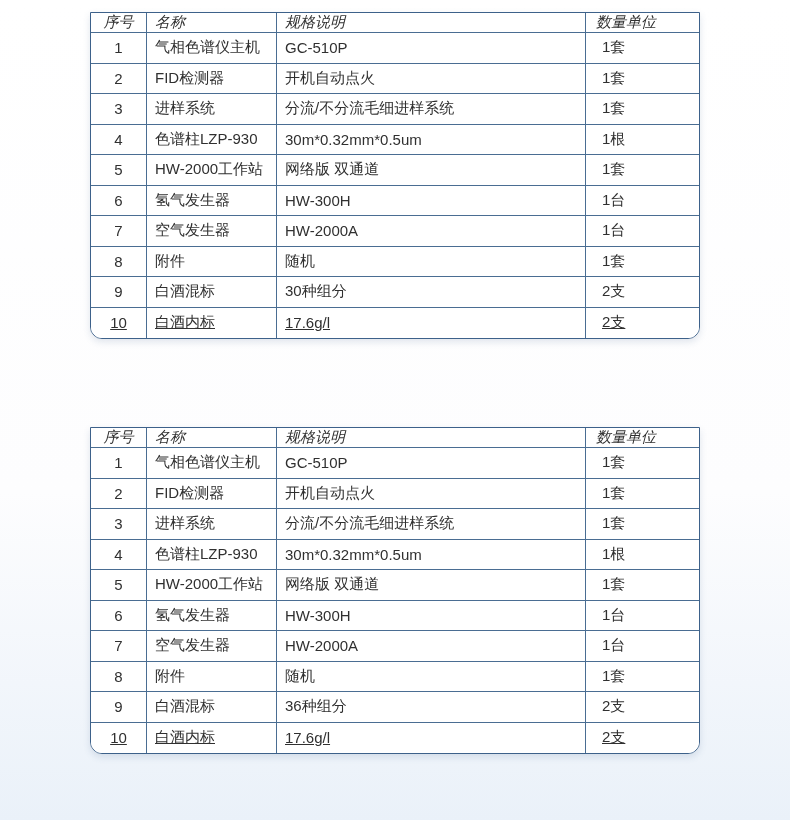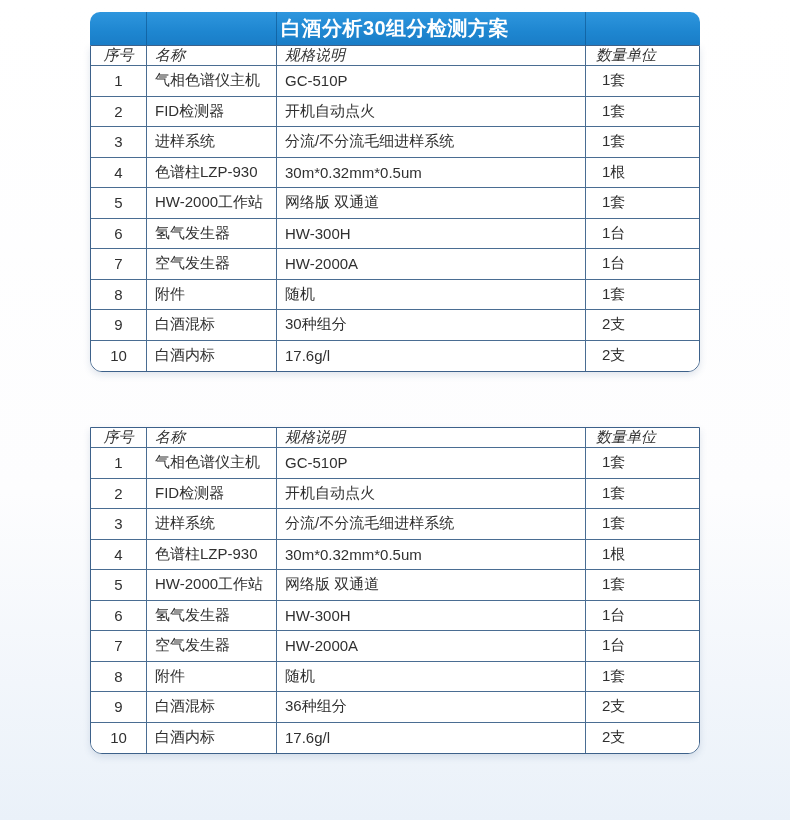--- a/index.html
+++ b/index.html
@@ -70,38 +70,32 @@
     border-bottom: 1px solid #4a6d92;
     font-size: 15px;
     font-weight: 400;
     color: #303030;
     padding: 0 4px 0 8px;
     text-align: left;
     white-space: nowrap;
     overflow: hidden;
   }
   .tbl th:last-child, .tbl td:last-child { border-right: none; }
-  .tbl tbody tr:last-child td { border-bottom: none; }
+  .tbl tbody tr:last-child td { border-bottom: none; text-decoration: underline; }
   .tbl thead tr { height: 16px; font-style: italic; }
   .tbl tbody tr { height: 30.5px; }
 
   .tbl th.c-idx, .tbl td.c-idx { text-align: center; padding: 0; }
   .tbl td.c-qty { padding-left: 16px; }
   .tbl th.c-qty { padding-left: 10px; }
 </style>
 </head>
 <body>
 
 <section class="panel p0">
-  <header class="bar">
-    <span class="bar-div d1"></span>
-    <span class="bar-div d2"></span>
-    <span class="bar-div d3"></span>
-    <h2 class="bar-title">白酒分析30组分检测方案</h2>
-  </header>
   <div class="tbl-wrap">
     <table class="tbl">
       <colgroup>
         <col class="col-idx">
           <col class="col-name">
           <col class="col-spec">
           <col class="col-qty">
       </colgroup>
       <thead>
         <tr>

